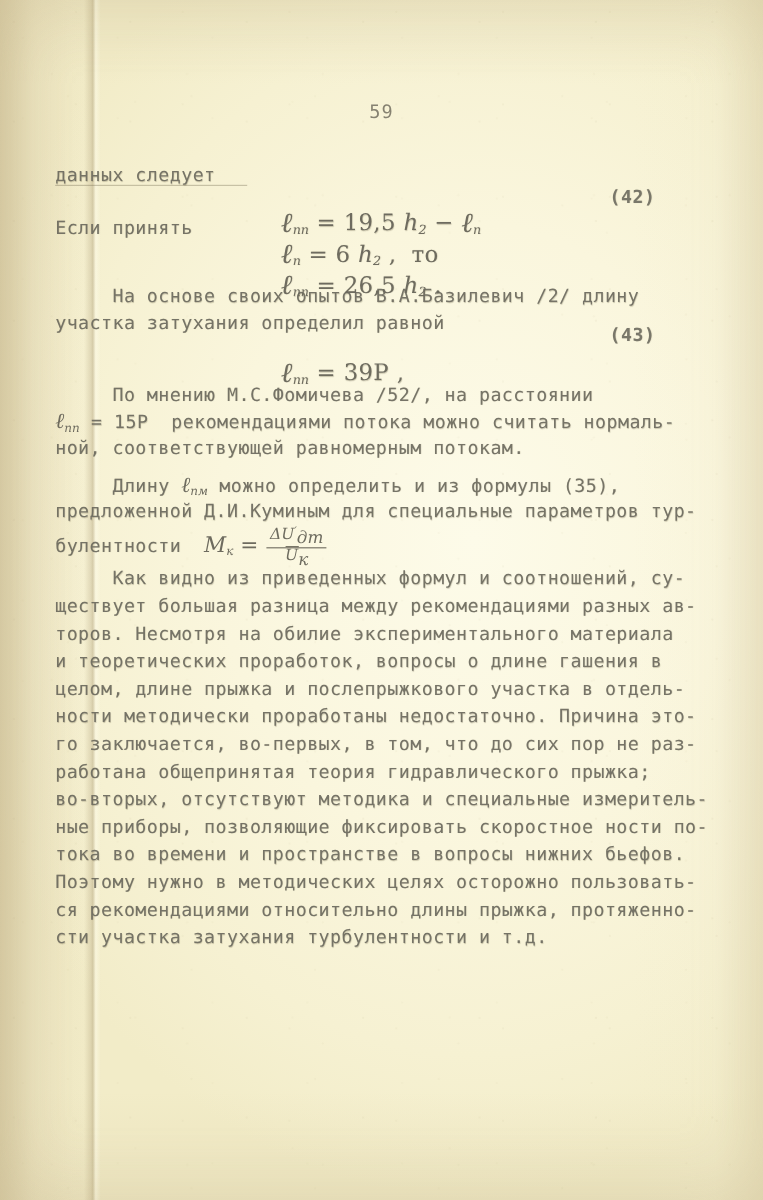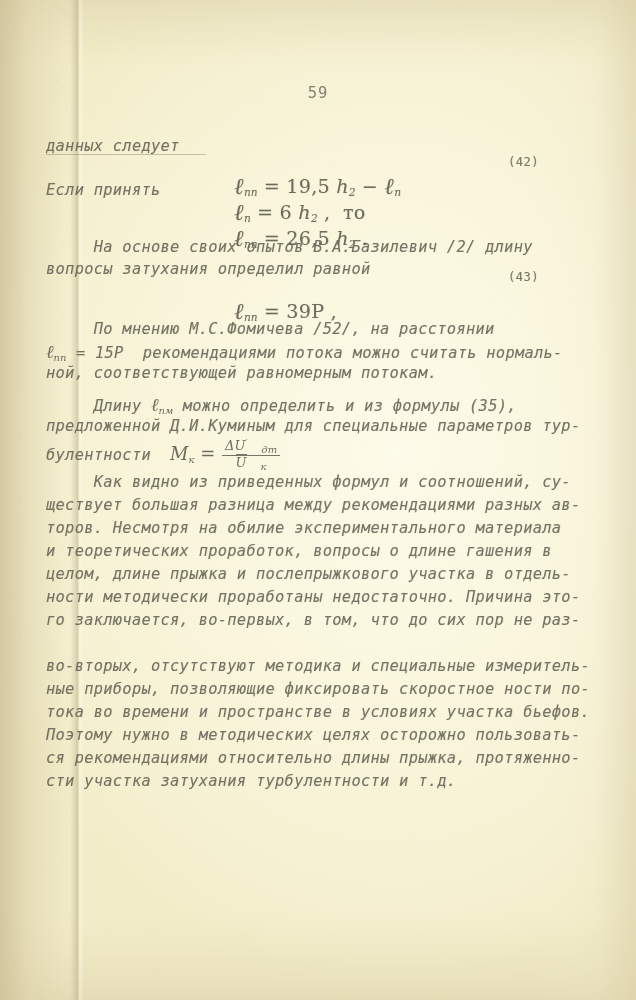--- a/index.html
+++ b/index.html
@@ -102,36 +102,36 @@
   }
 
   .typed {
     position: absolute;
     font-size: 15.2px;
     letter-spacing: 0.4px;
     color: #6c6a5e;
     white-space: pre;
     opacity: 0.93;
     text-shadow: 0.4px 0.3px 0.7px rgba(120,112,86,0.38);
-    font-style: italic;
   }
 
   .body-line {
     left: 46px;
     width: 544px;
   }
 
   .eqnum {
     position: absolute;
     left: 508px;
-    font-size: 12px;
+    font-size: 15px;
     letter-spacing: 0.5px;
     color: #6c6a5e;
     opacity: 0.9;
     text-shadow: 0.4px 0.3px 0.7px rgba(120,112,86,0.38);
+    font-weight: bold;
   }
 
   
   .hand {
     position: absolute;
     font-family: "DejaVu Serif", serif;
     font-style: italic;
     font-size: 19px;
     color: #5f5d52;
     white-space: pre;
@@ -187,21 +187,21 @@
   }
   .frac .top {
     display: block;
     border-bottom: 1px solid #6a675a;
     padding: 0 3px 0px 3px;
   }
   .frac .bot {
     display: block;
     padding: 0px 3px 0 3px;
   }
-  .frac sub { font-size: 10px; vertical-align: -0.25em; margin-left: 14px; }
+  .frac sub { font-size: 14px; vertical-align: -0.25em; }
   .frac sup { font-size: 8.5px; vertical-align: 0.5em; }
 
   .overbar {
     border-top: 1px solid #6a675a;
     padding-top: 0px;
   }
 
   
   .underline-artifact {
     position: absolute;
@@ -248,21 +248,21 @@
 
     <div class="hand" style="top:176px; left:196px;">
       <span class="script-l">ℓ</span><sub>п</sub><span class="num"> = 6 </span><span>h</span><sub>2</sub><span class="num"> ,  то</span>
     </div>
 
     <div class="hand" style="top:202px; left:196px;">
       <span class="script-l">ℓ</span><sub>пп</sub><span class="num"> = 26,5 </span><span>h</span><sub>2</sub><span class="num"> .</span>
     </div>
 
     <div class="typed body-line" style="top:238px;">     На основе своих опытов В.А.Базилевич /2/ длину</div>
-    <div class="typed body-line" style="top:260px;">вопросы затухания определил равной</div>
+    <div class="typed body-line" style="top:260px;">участка затухания определил равной</div>
 
     <div class="hand" style="top:275px; left:196px;">
       <span class="script-l">ℓ</span><sub>пп</sub><span class="num"> = 39Р ,</span>
     </div>
     <div class="eqnum" style="top:270px;">(43)</div>
 
 
     <div class="typed body-line" style="top:320px;">     По мнению М.С.Фомичева /52/, на расстоянии</div>
 
     <div style="position:absolute; top:341px; left:46px;">
@@ -281,23 +281,24 @@
       <span class="typed" style="position:static; display:inline;">булентности  </span><span class="inline-hand"><span>М</span><sub>к</sub><span> = </span><span class="frac"><span class="top"><span>ΔU</span><sup>′</sup><sub>дт</sub></span><span class="bot"><span class="overbar">U</span><sub>к</sub></span></span></span>
     </div>
 
     <div class="typed body-line" style="top:473px;">     Как видно из приведенных формул и соотношений, су-</div>
     <div class="typed body-line" style="top:496px;">ществует большая разница между рекомендациями разных ав-</div>
     <div class="typed body-line" style="top:519px;">торов. Несмотря на обилие экспериментального материала</div>
     <div class="typed body-line" style="top:565px;">целом, длине прыжка и послепрыжкового участка в отдель-</div>
     <div class="typed body-line" style="top:542px;">и теоретических проработок, вопросы о длине гашения в</div>
     <div class="typed body-line" style="top:588px;">ности методически проработаны недостаточно. Причина это-</div>
     <div class="typed body-line" style="top:611px;">го заключается, во-первых, в том, что до сих пор не раз-</div>
+    <div class="typed body-line" style="top:634px;">работана общепринятая теория гидравлического прыжка;</div>
     <div class="typed body-line" style="top:657px;">во-вторых, отсутствуют методика и специальные измеритель-</div>
     <div class="typed body-line" style="top:680px;">ные приборы, позволяющие фиксировать скоростное ности по-</div>
-    <div class="typed body-line" style="top:703px;">тока во времени и пространстве в условиях участка бьефов.</div>
+    <div class="typed body-line" style="top:703px;">тока во времени и пространстве в вопросы нижних бьефов.</div>
     <div class="typed body-line" style="top:726px;">Поэтому нужно в методических целях осторожно пользовать-</div>
     <div class="typed body-line" style="top:772px;">сти участка затухания турбулентности и т.д.</div>
     <div class="typed body-line" style="top:749px;">ся рекомендациями относительно длины прыжка, протяженно-</div>
 
   </div>
 
   <div class="underline-artifact"></div>
   <div class="scan-vignette"></div>
 
 </div>

